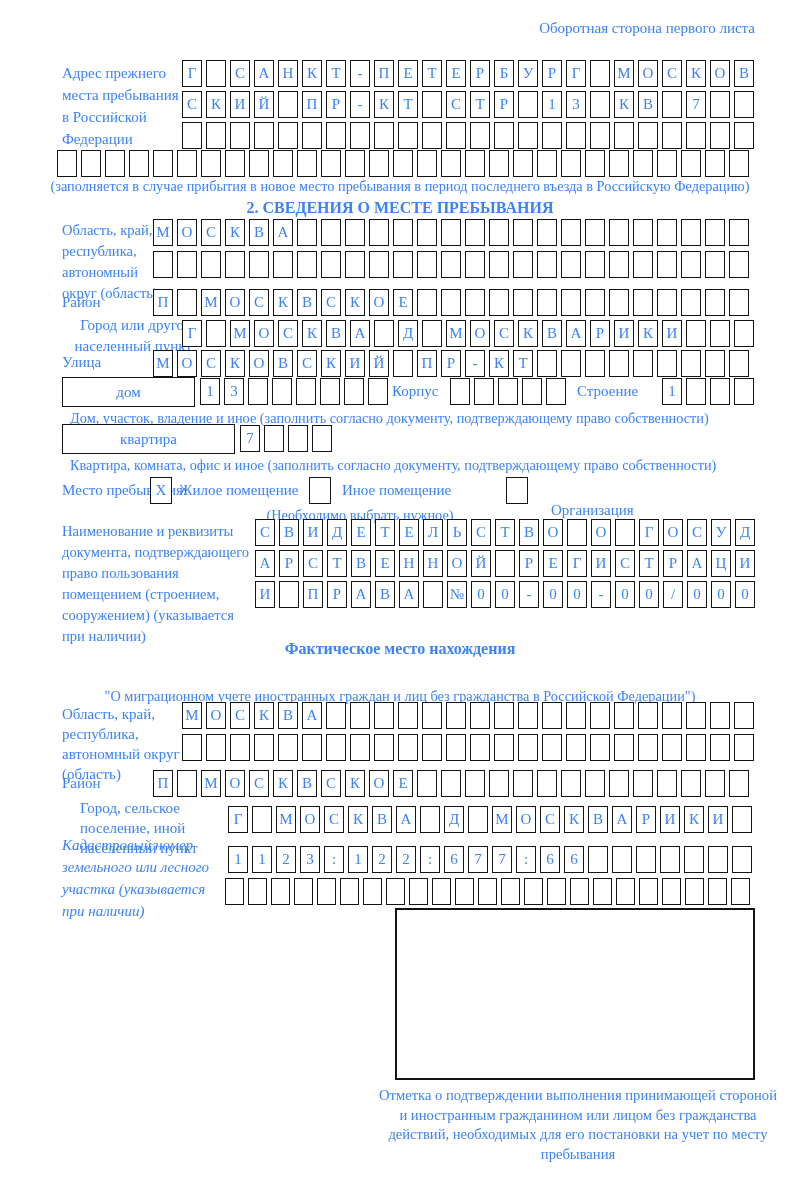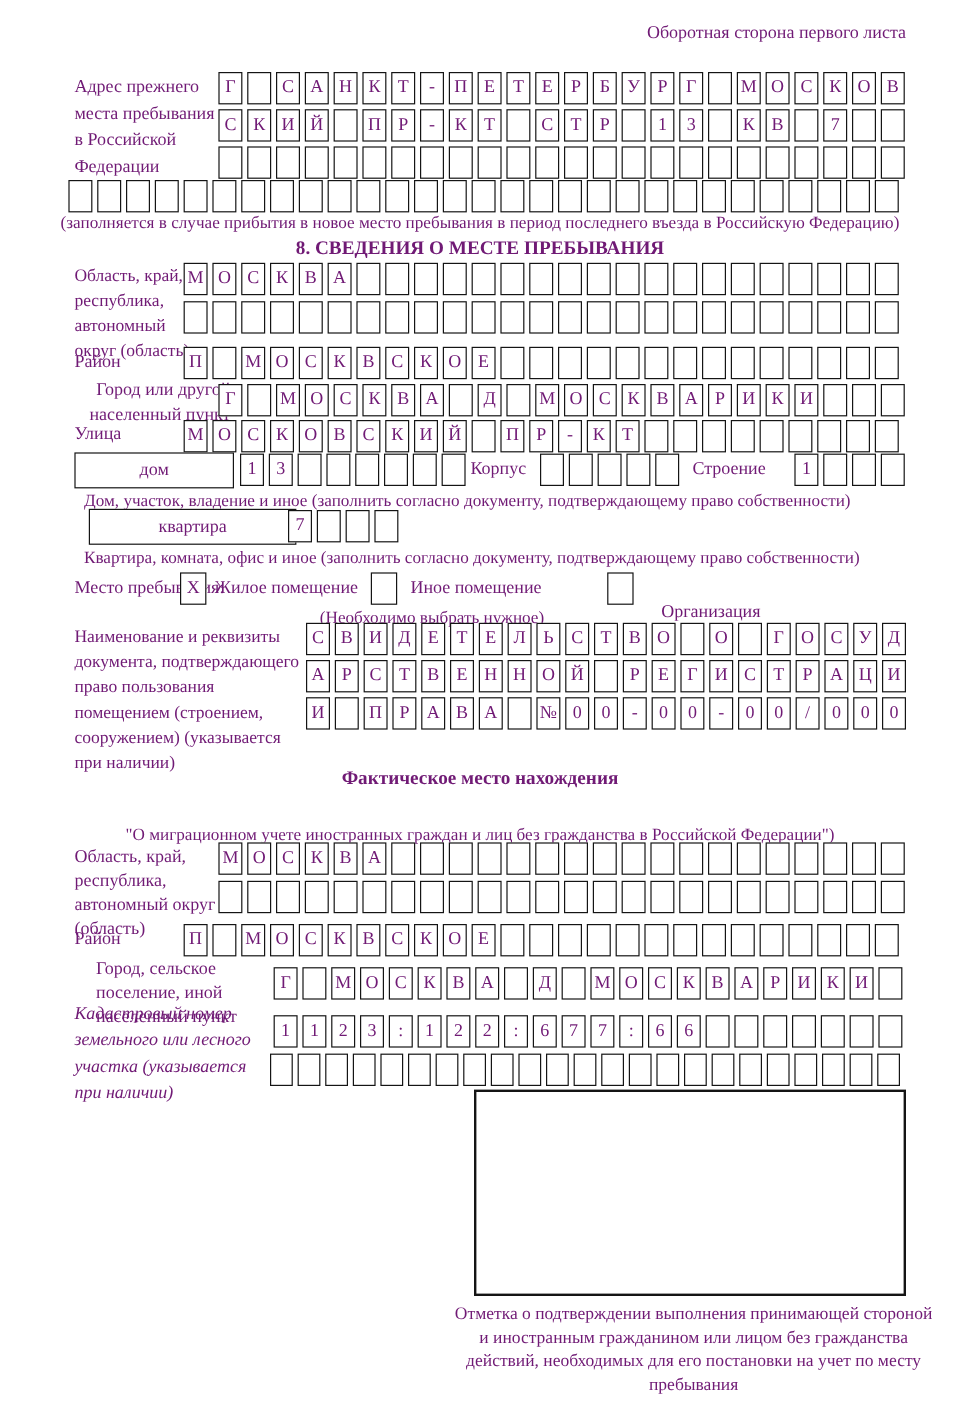--- a/index.html
+++ b/index.html
@@ -1,17 +1,17 @@
 <!DOCTYPE html>
 <html><head>
 <meta charset="utf-8">
 <style>
   html,body{margin:0;padding:0;background:#fff;}
   .page{position:relative;width:800px;height:1180px;background:#fff;overflow:hidden;
-        font-family:"Liberation Serif","DejaVu Serif",serif;color:#701a75;}
+        font-family:"Liberation Serif","DejaVu Serif",serif;color:#3b82f6;}
   .lbl{position:absolute;font-size:15px;line-height:21px;}
   .caption{position:absolute;font-size:14.3px;line-height:18px;}
   .center{text-align:center;}
   .title{position:absolute;left:0;width:800px;text-align:center;font-weight:bold;font-size:16px;}
   .cells{position:absolute;display:flex;}
   .cell{width:20px;height:27px;box-sizing:border-box;border:1.7px solid #141414;margin-right:4px;
         display:flex;align-items:center;justify-content:center;font-size:15px;background:#fff;flex:none;}
   .cells.tight .cell{width:19px;}
   .labelbox{position:absolute;box-sizing:border-box;border:1.7px solid #141414;height:30px;
         display:flex;align-items:center;justify-content:center;font-size:15px;background:#fff;}
@@ -131,21 +131,21 @@
       <span class="cell"></span>
       <span class="cell"></span>
       <span class="cell"></span>
       <span class="cell"></span>
       <span class="cell"></span>
       <span class="cell"></span>
       <span class="cell"></span>
     </div>
   <div class="caption center" style="left:0;top:177px;width:800px;">(заполняется в случае прибытия в новое место пребывания в период последнего въезда в Российскую Федерацию)</div>
 
-  <div class="title" style="top:199px;">8. СВЕДЕНИЯ О МЕСТЕ ПРЕБЫВАНИЯ</div>
+  <div class="title" style="top:199px;">2. СВЕДЕНИЯ О МЕСТЕ ПРЕБЫВАНИЯ</div>
 
   <div class="lbl" style="left:62px;top:220px;width:96px;font-size:14.6px;">Область, край, республика, автономный округ (область)</div>
   <div class="cells" style="left:153px;top:219px;">
       <span class="cell">М</span>
       <span class="cell">О</span>
       <span class="cell">С</span>
       <span class="cell">К</span>
       <span class="cell">В</span>
       <span class="cell">А</span>
       <span class="cell"></span>
@@ -303,21 +303,21 @@
     </div>
   <div class="lbl" style="left:577px;top:381px;">Строение</div>
   <div class="cells" style="left:662px;top:378px;">
       <span class="cell">1</span>
       <span class="cell"></span>
       <span class="cell"></span>
       <span class="cell"></span>
     </div>
   <div class="caption" style="left:70px;top:409px;width:700px;">Дом, участок, владение и иное (заполнить согласно документу, подтверждающему право собственности)</div>
 
-  <div class="labelbox" style="left:74px;top:424px;width:173px;text-align:center;">квартира</div>
+  <div class="labelbox" style="left:62px;top:424px;width:173px;text-align:center;">квартира</div>
   <div class="cells" style="left:240px;top:425px;">
       <span class="cell">7</span>
       <span class="cell"></span>
       <span class="cell"></span>
       <span class="cell"></span>
     </div>
   <div class="caption" style="left:70px;top:456px;width:700px;">Квартира, комната, офис и иное (заполнить согласно документу, подтверждающему право собственности)</div>
 
   <div class="lbl" style="left:62px;top:480px;">Место пребывания:</div>
   <div class="checkbox" style="left:150px;top:477px;">X</div>

